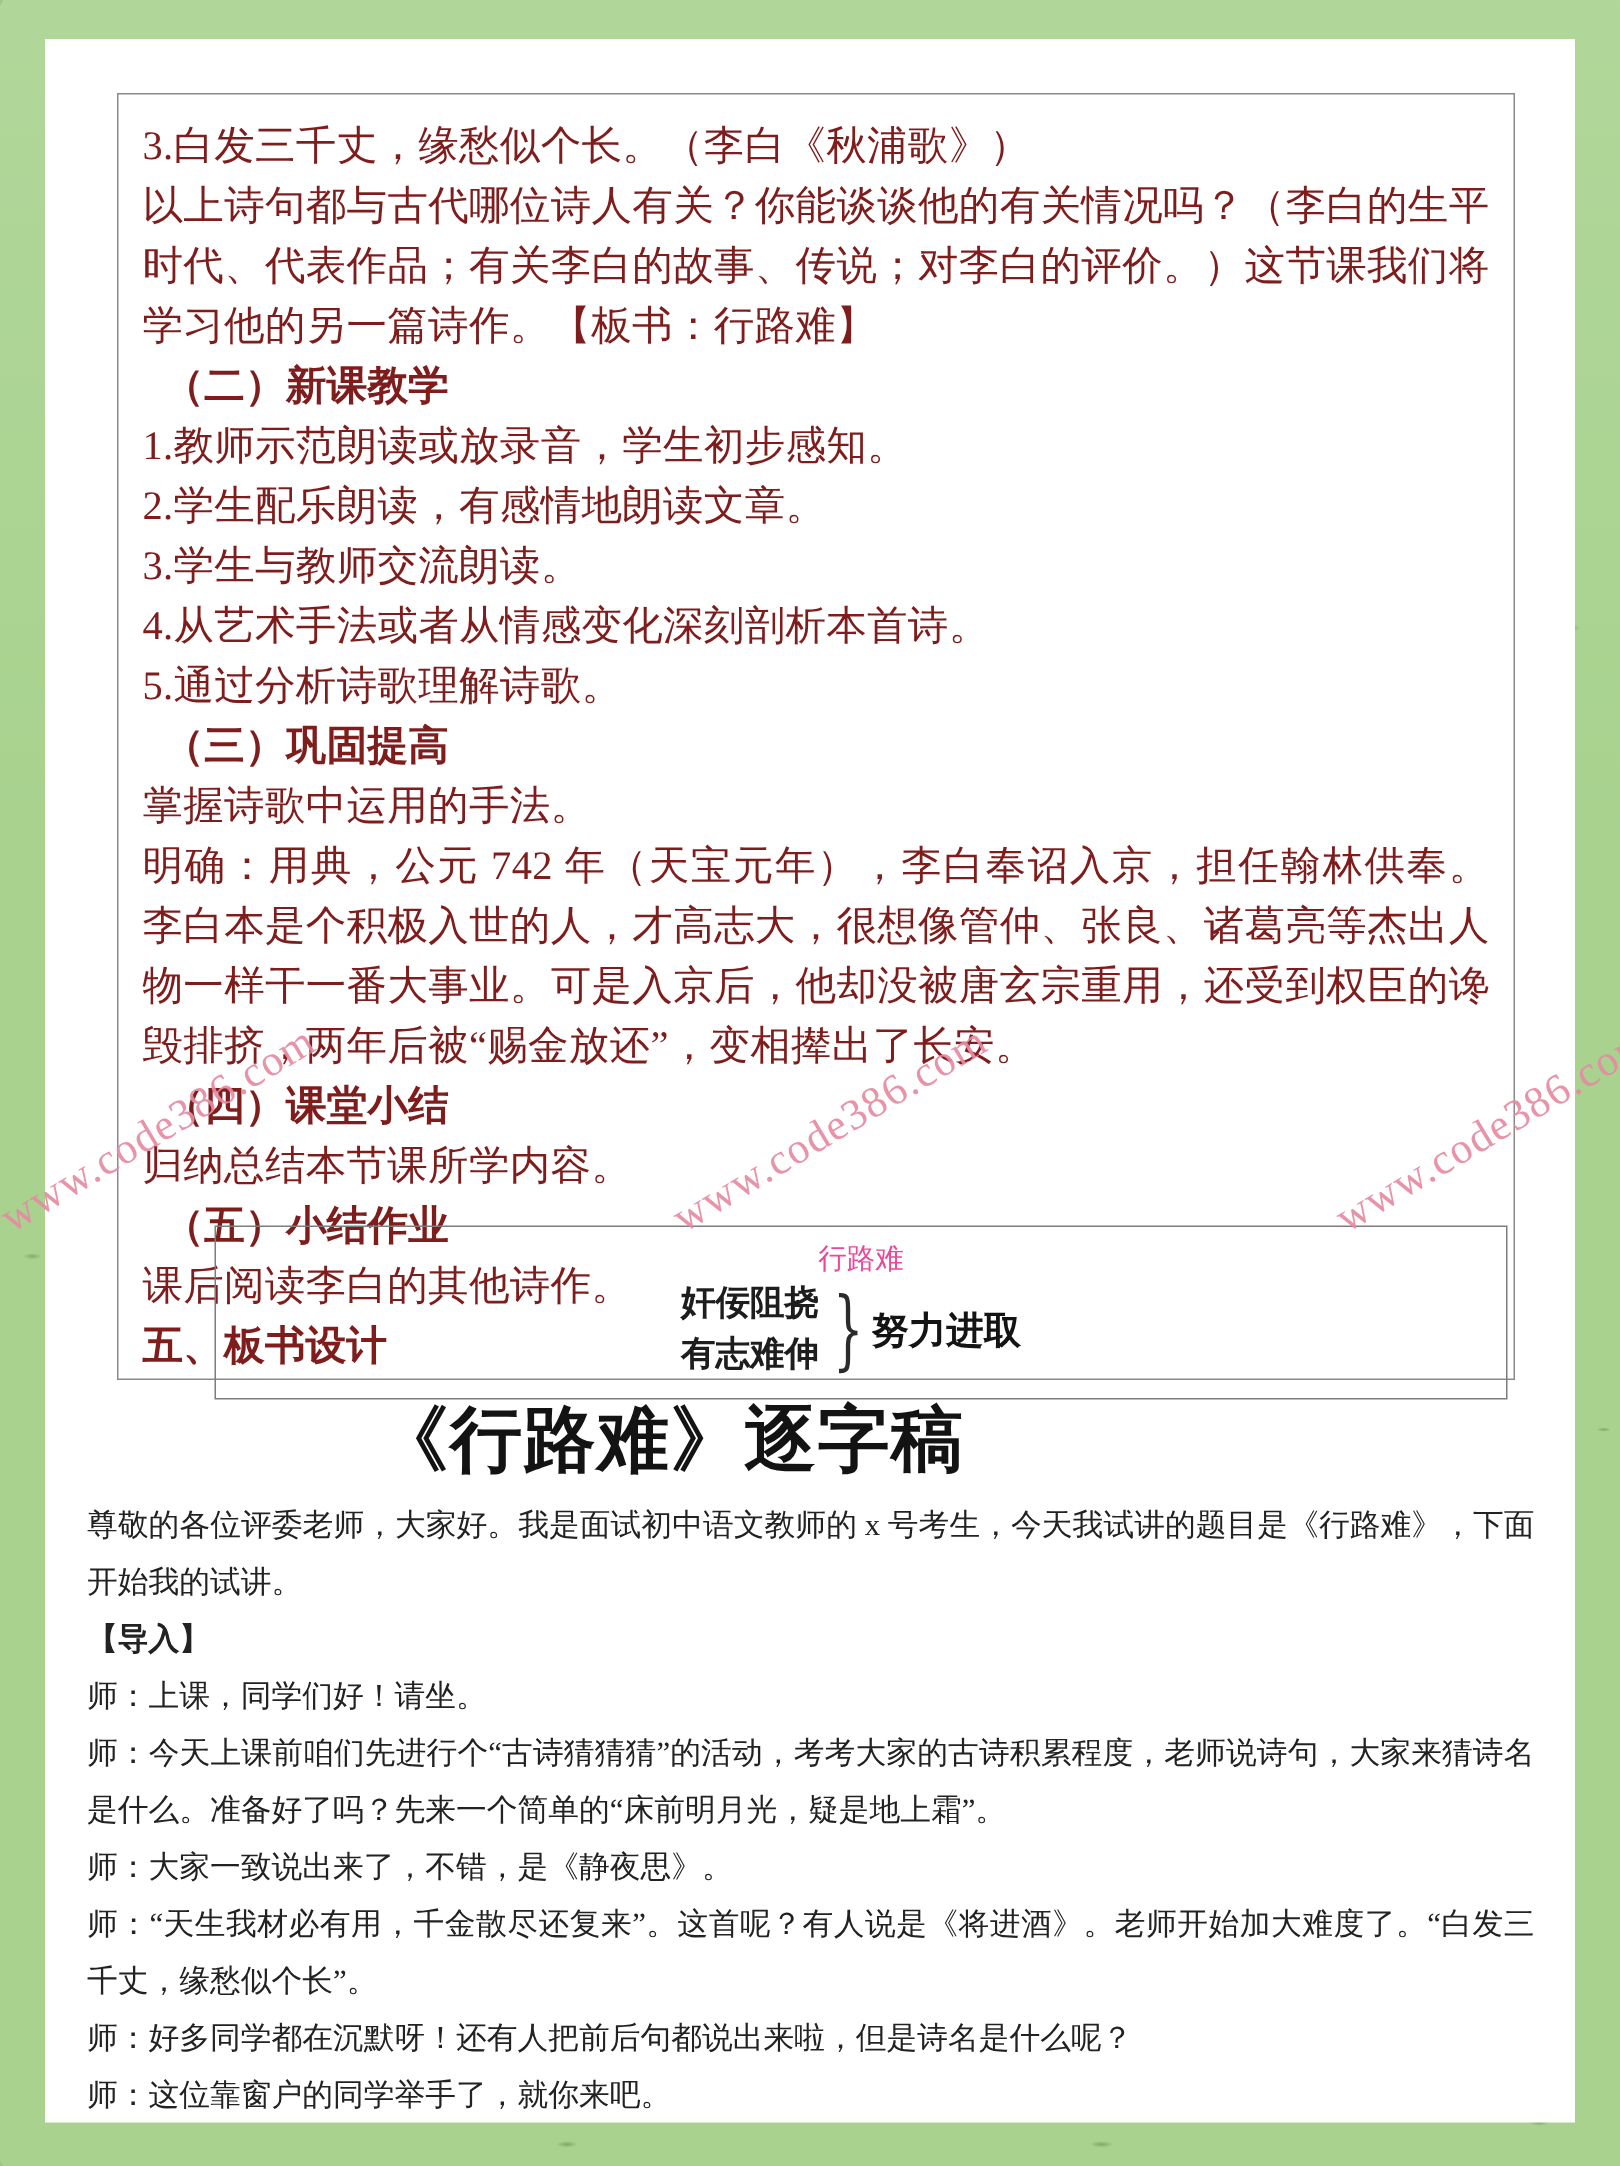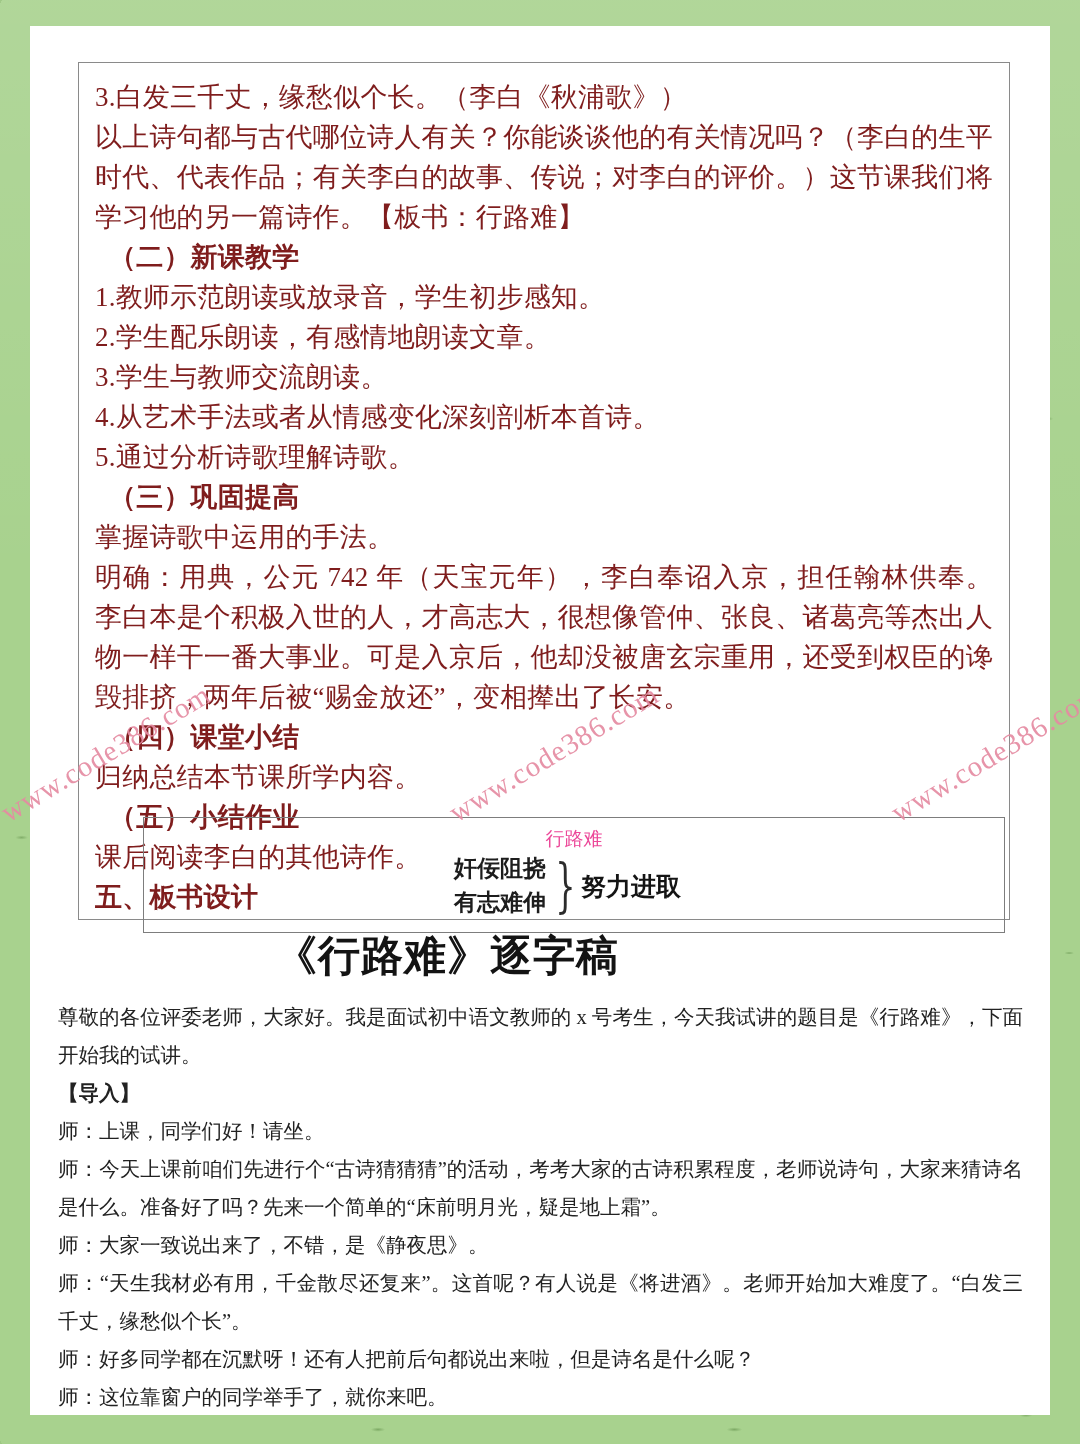--- a/index.html
+++ b/index.html
@@ -81,21 +81,21 @@
     font-size:58px;line-height:64px;color:#2b2b2b;
     margin:0 1px 0 1px;
     transform:scaleX(.55);
     font-family:"DejaVu Serif",serif;
   }
   #board-right{font-size:25px;color:#141414;font-weight:700;margin-left:-4px;}
   
   #doc-title{
     position:absolute;left:0;top:902px;width:834px;
     text-align:center;
-    font-size:42px;font-weight:bold;color:#131313;
+    font-size:48px;font-weight:bold;color:#131313;
     letter-spacing:1px;
   }
   
   #script{
     position:absolute;left:28px;top:972px;width:965px;
   }
   .sl{
     font-size:20.5px;color:#222;
     line-height:38px;
     text-align:justify;

